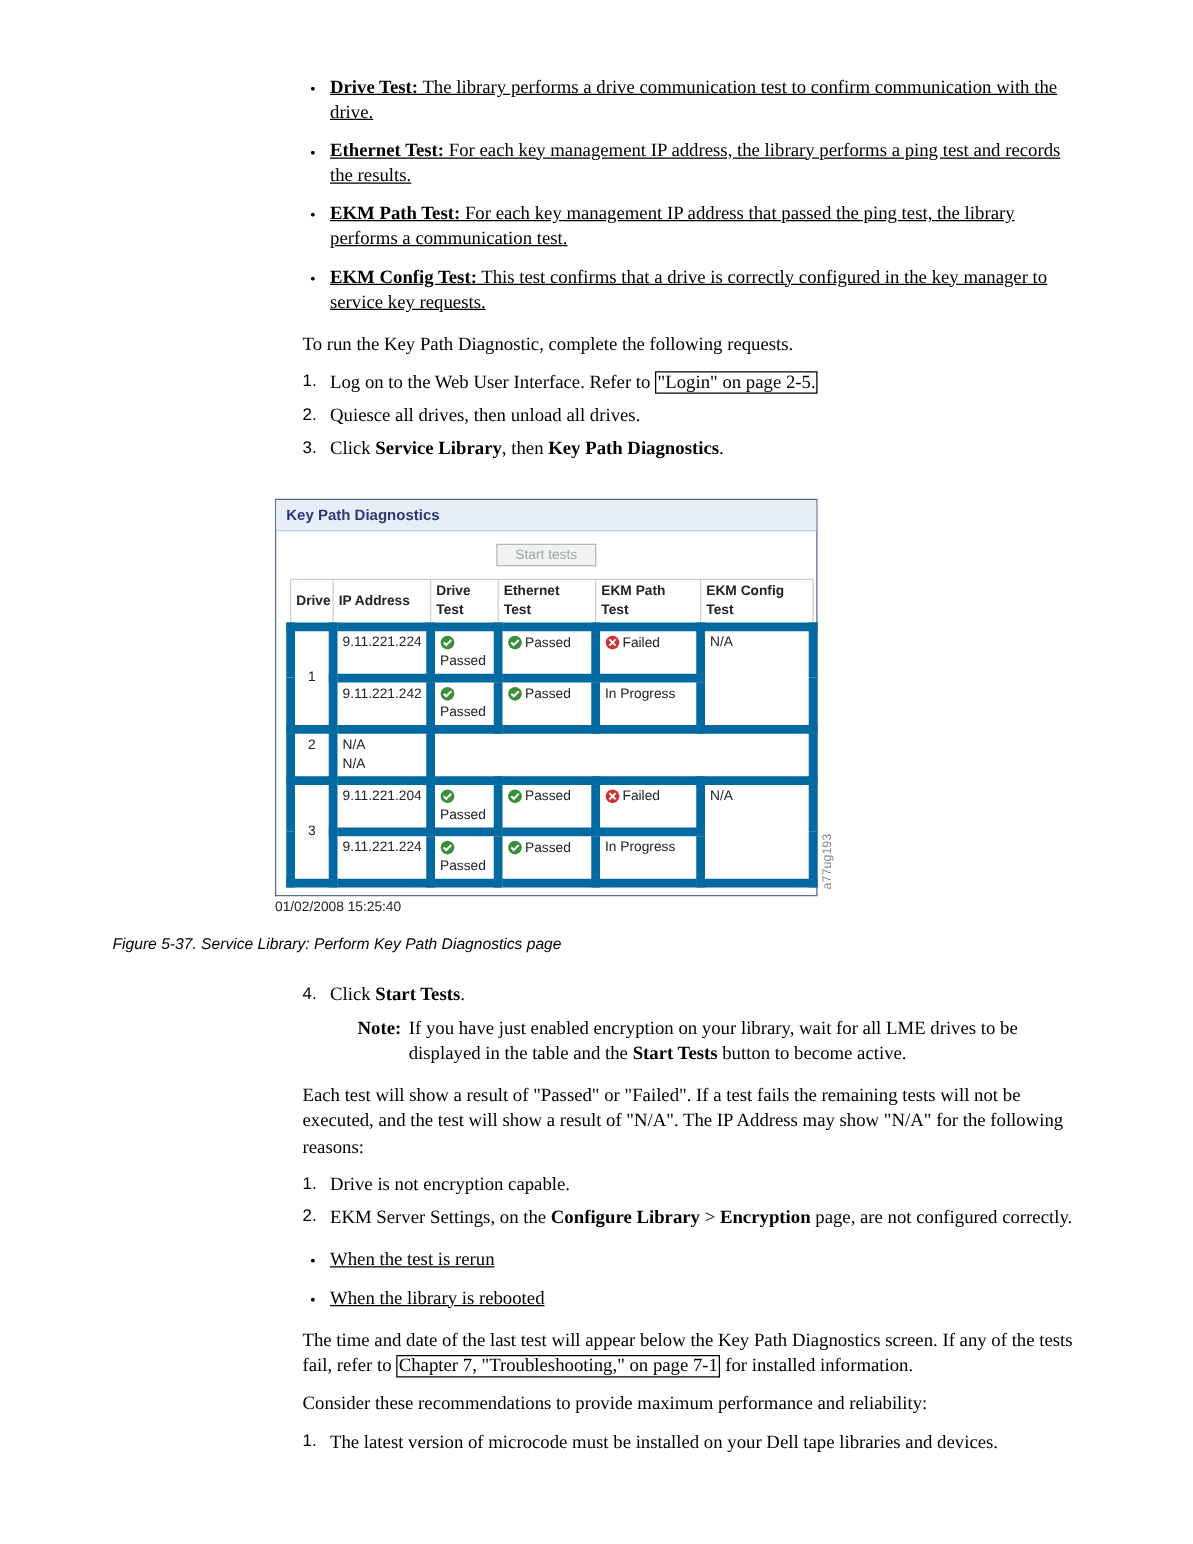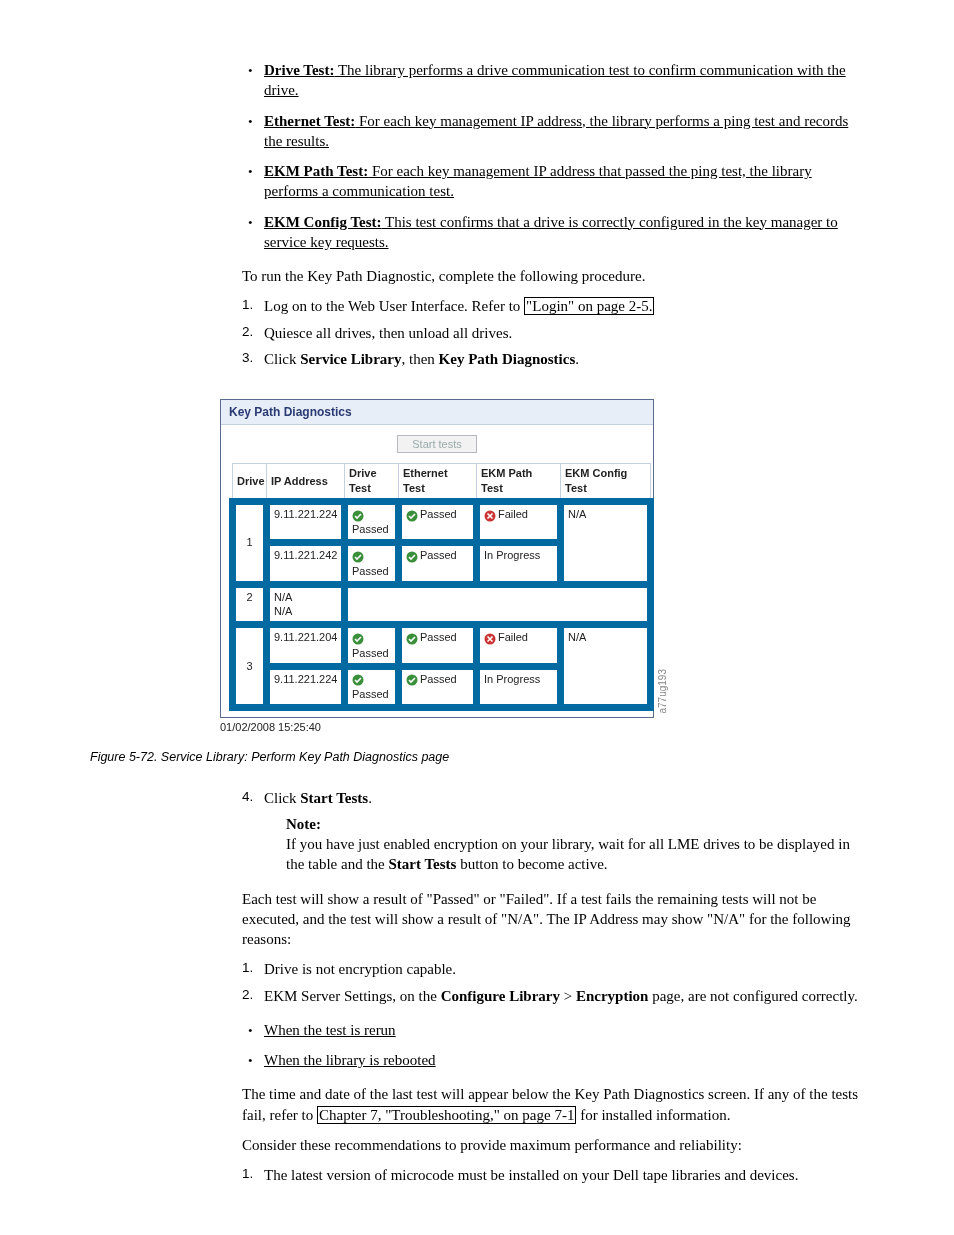--- a/index.html
+++ b/index.html
@@ -13,21 +13,21 @@
     line-height: 1.35;
   }
   .indent-block { margin-left: 152px; }
   ul.bullets { list-style: none; padding: 0; margin: 0 0 14px 0; }
   ul.bullets > li { position: relative; padding-left: 22px; margin-bottom: 10px; text-decoration: underline; }
   ul.bullets > li::before { content: "•"; position: absolute; left: 6px; font-size: 13px; top: 2px; }
   ol.steps { list-style: none; padding: 0; margin: 0 0 14px 0; counter-reset: step; }
   ol.steps > li { position: relative; padding-left: 22px; margin-bottom: 6px; }
   ol.steps > li::before { counter-increment: step; content: counter(step) "."; position: absolute; left: 0; font-family: Arial, Helvetica, sans-serif; font-size: 13.5px; }
   .b { font-weight: bold; }
-  .note-row { display: flex; margin: 6px 0 14px 22px; flex-direction: column; }
+  .note-row { display: flex; margin: 6px 0 14px 22px; }
   .note-row .label { font-weight: bold; white-space: nowrap; margin-right: 6px; }
   .link { border: 1px solid #000; padding: 0 1px; }
   .fig-wrap { margin: 30px 0 10px 0; }
   .fig-frame { border: 1px solid #5a6b8e; background: #fff; width: 432px; position: relative; margin-left: 130px; }
   .fig-title { background: #e8eef8; color: #2a3a73; font-family: Arial, Helvetica, sans-serif; font-weight: bold; font-size: 12px; padding: 4px 8px; border-bottom: 1px solid #c7cfe2; }
   .fig-body { padding: 10px 8px 6px 8px; font-family: Arial, Helvetica, sans-serif; font-size: 11px; }
   .btn { display: block; margin: 0 auto 10px auto; color: #9aa; border: 1px solid #b5b9be; background: #f2f2f2; padding: 2px 14px; font-size: 11px; }
   table.kpd { border-collapse: collapse; width: 100%; table-layout: fixed; }
   table.kpd th { font-weight: bold; text-align: left; padding: 2px 4px; border: 1px solid #c7cfe2; background: #fff; font-size: 11px; color:#222; }
   table.kpd td { padding: 2px 4px; border: 7px solid #0369a1; font-size: 11px; color:#222; vertical-align: top; }
@@ -49,21 +49,21 @@
 <body>
 
 <div class="indent-block">
   <ul class="bullets" id="bullets-top">
       <li><span class="b">Drive Test:</span><span> The library performs a drive communication test to confirm communication with the drive.</span></li>
       <li><span class="b">Ethernet Test:</span><span> For each key management IP address, the library performs a ping test and records the results.</span></li>
       <li><span class="b">EKM Path Test:</span><span> For each key management IP address that passed the ping test, the library performs a communication test.</span></li>
       <li><span class="b">EKM Config Test:</span><span> This test confirms that a drive is correctly configured in the key manager to service key requests.</span></li>
     </ul>
 
-  <p class="para">To run the Key Path Diagnostic, complete the following procedure.</p>
+  <p class="para">To run the Key Path Diagnostic, complete the following requests.</p>
 
   <ol class="steps">
     <li>
       <span>Log on to the Web User Interface. Refer to </span><span class="link">"Login" on page 2-5.</span>
     </li>
     <li>Quiesce all drives, then unload all drives.</li>
     <li>
       <span>Click </span><span class="b">Service Library</span><span>, then </span><span class="b">Key Path Diagnostics</span><span>.</span>
     </li>
   </ol>
@@ -158,21 +158,21 @@
               <td>In Progress</td>
             </tr>
           </tbody>
       </table>
     </div>
     <span class="sidecode">a77ug193</span>
   </div>
   <div class="ts">01/02/2008 15:25:40</div>
 </div>
 
-<div class="caption">Figure 5-72. Service Library: Perform Key Path Diagnostics page</div>
+<div class="caption">Figure 5-37. Service Library: Perform Key Path Diagnostics page</div>
 
 <div class="indent-block">
   <ol class="steps" start="4" style="counter-reset: step 3;">
     <li>
       <span>Click </span><span class="b">Start Tests</span><span>.</span>
       <div class="note-row">
         <div class="label">Note:</div>
         <div>
           <span>If you have just enabled encryption on your library, wait for all LME drives to be displayed in the table and the </span><span class="b">Start Tests</span><span> button to become active.</span>
         </div>

